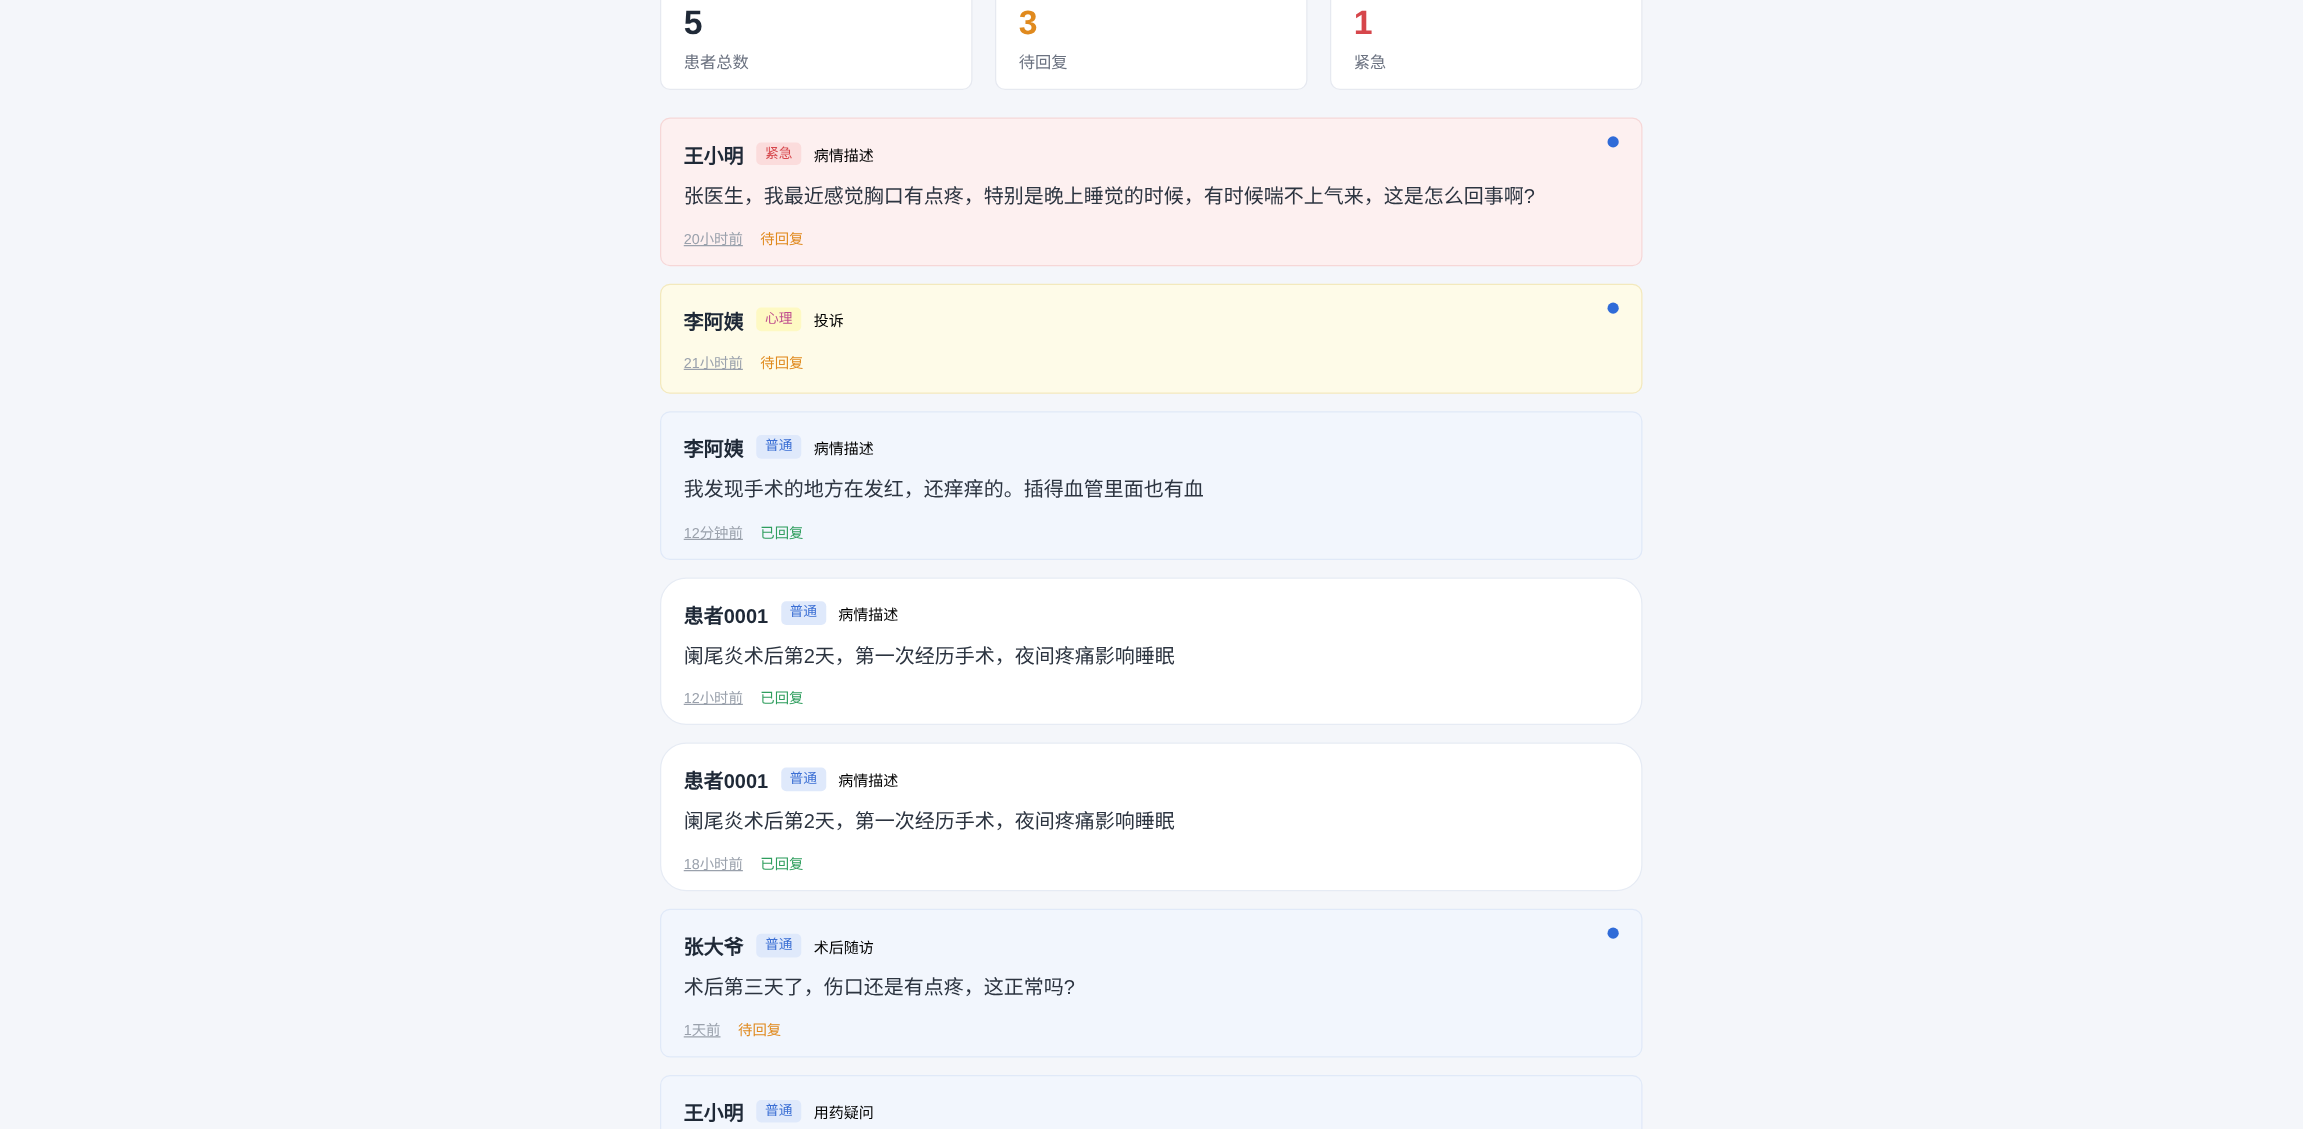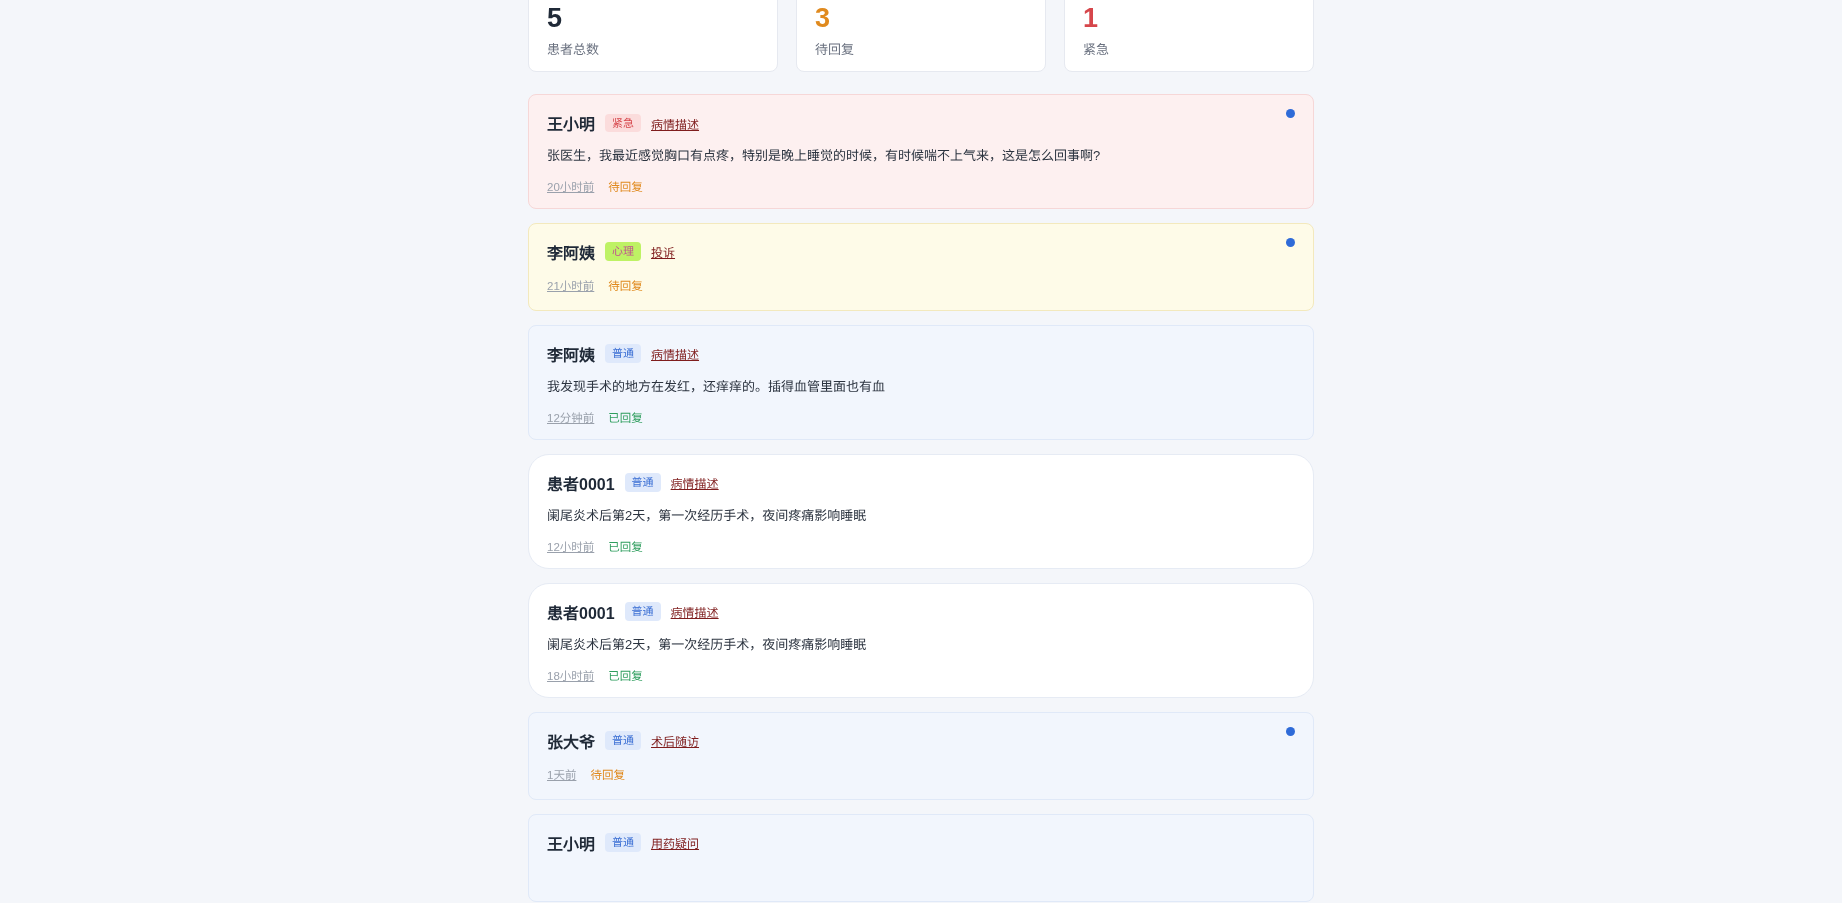--- a/index.html
+++ b/index.html
@@ -99,35 +99,34 @@
     border-radius: 4px;
     padding: 2px 7px;
     line-height: 1.35;
     display: inline-block;
   }
   .tag-urgent {
     background: #fbdcdc;
     color: #d6464b;
   }
   .tag-psych {
-    background: #bef264;
+    background: #fef9c3;
     color: #c0508f;
     font-family: Liberation Serif, serif;
   }
   .tag-normal {
     background: #dfe9fb;
     color: #3b6fd4;
   }
   .cat {
     font-size: 12px;
-    color: #7f1d1d;
-    text-decoration: underline;
+    color: #000000;
   }
   .msg-body {
-    font-size: 13px;
+    font-size: 16px;
     color: #2c3440;
     margin-bottom: 13px;
     line-height: 1.3;
   }
   .msg-foot {
     display: flex;
     align-items: center;
     gap: 14px;
     font-size: 11.5px;
   }
@@ -232,20 +231,21 @@
           <span class="time">18小时前</span>
           <span class="status-replied">已回复</span>
         </div>
       </div>
       <div class="msg-card normal">
         <div class="msg-head">
           <span class="msg-name">张大爷</span>
           <span class="tag tag-normal">普通</span>
           <span class="cat">术后随访</span>
         </div>
+        <div class="msg-body">术后第三天了，伤口还是有点疼，这正常吗?</div>
         <div class="msg-foot">
           <span class="time">1天前</span>
           <span class="status-pending">待回复</span>
         </div>
         <span class="dot"></span>
       </div>
       <div class="msg-card normal">
         <div class="msg-head">
           <span class="msg-name">王小明</span>
           <span class="tag tag-normal">普通</span>

